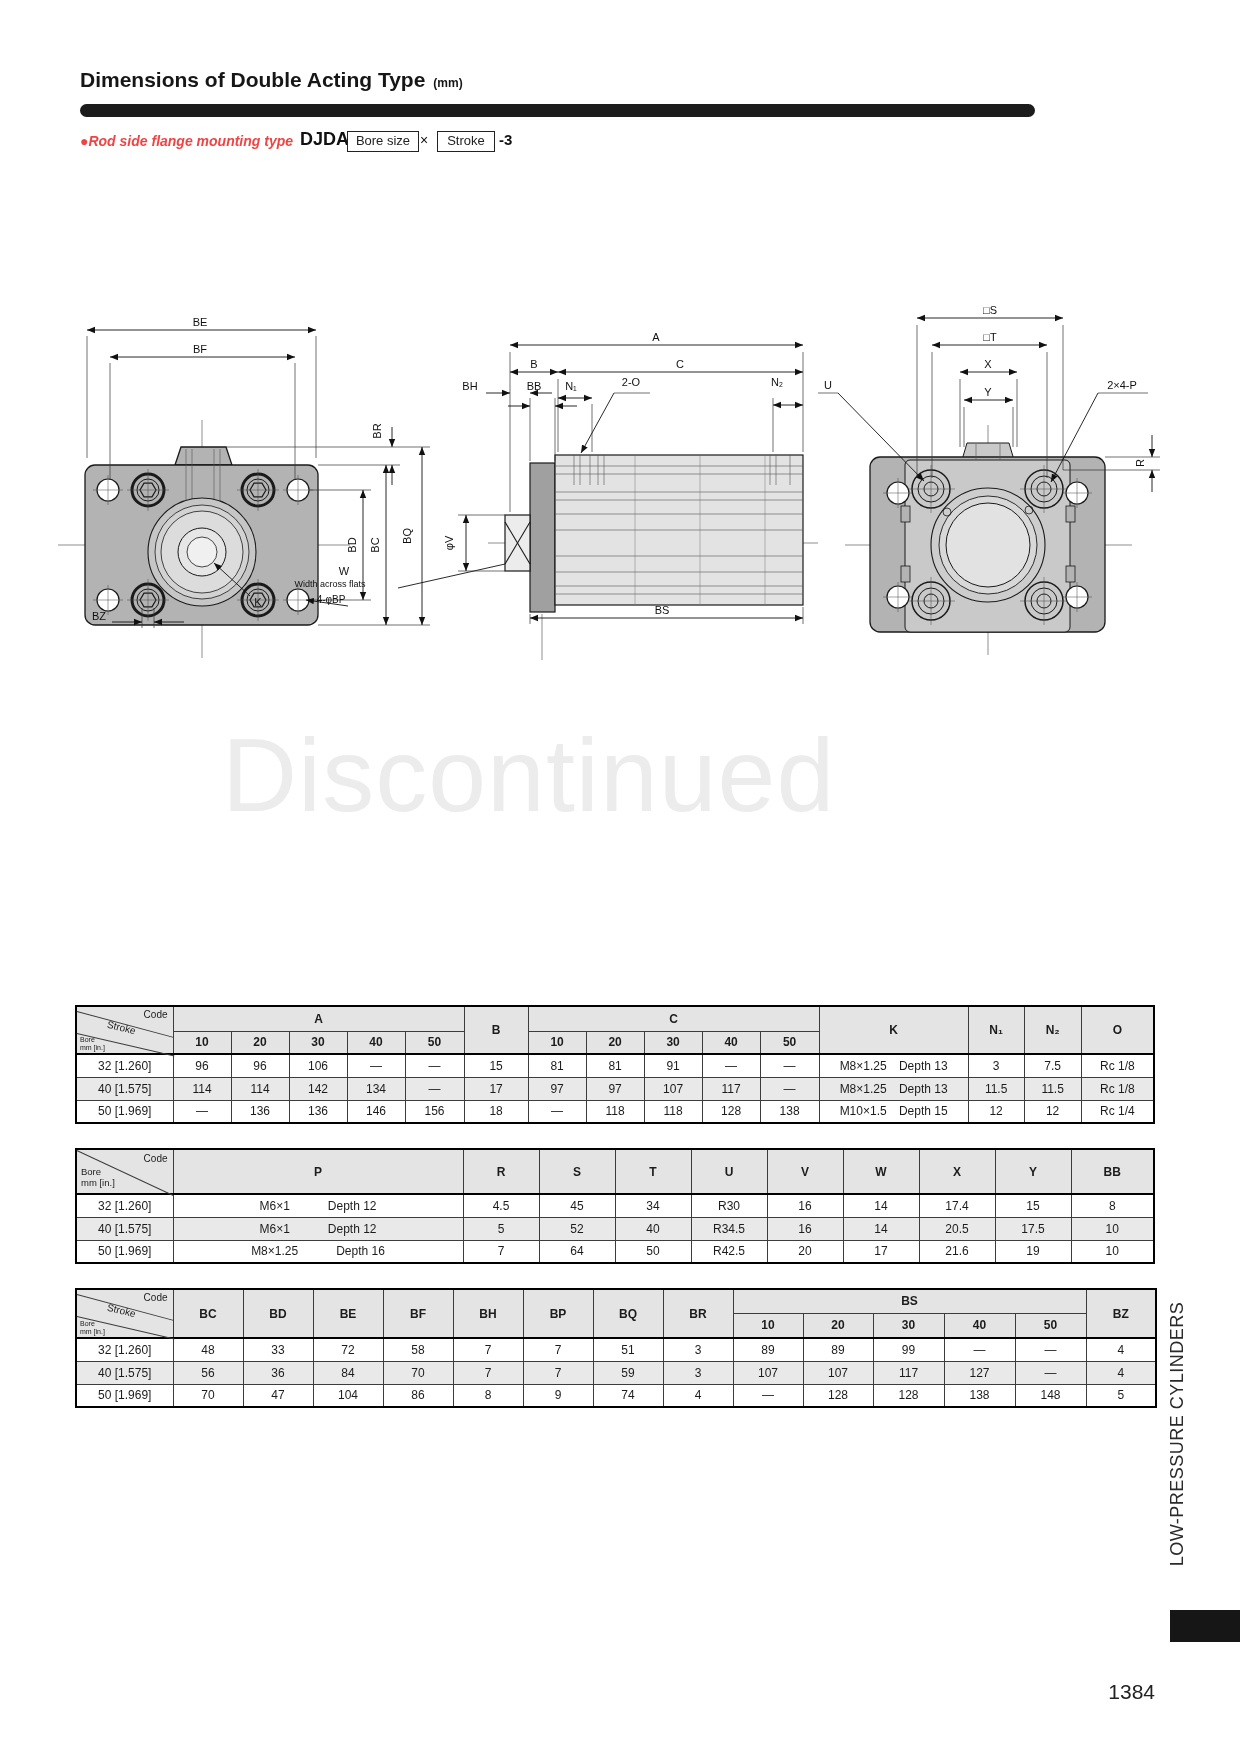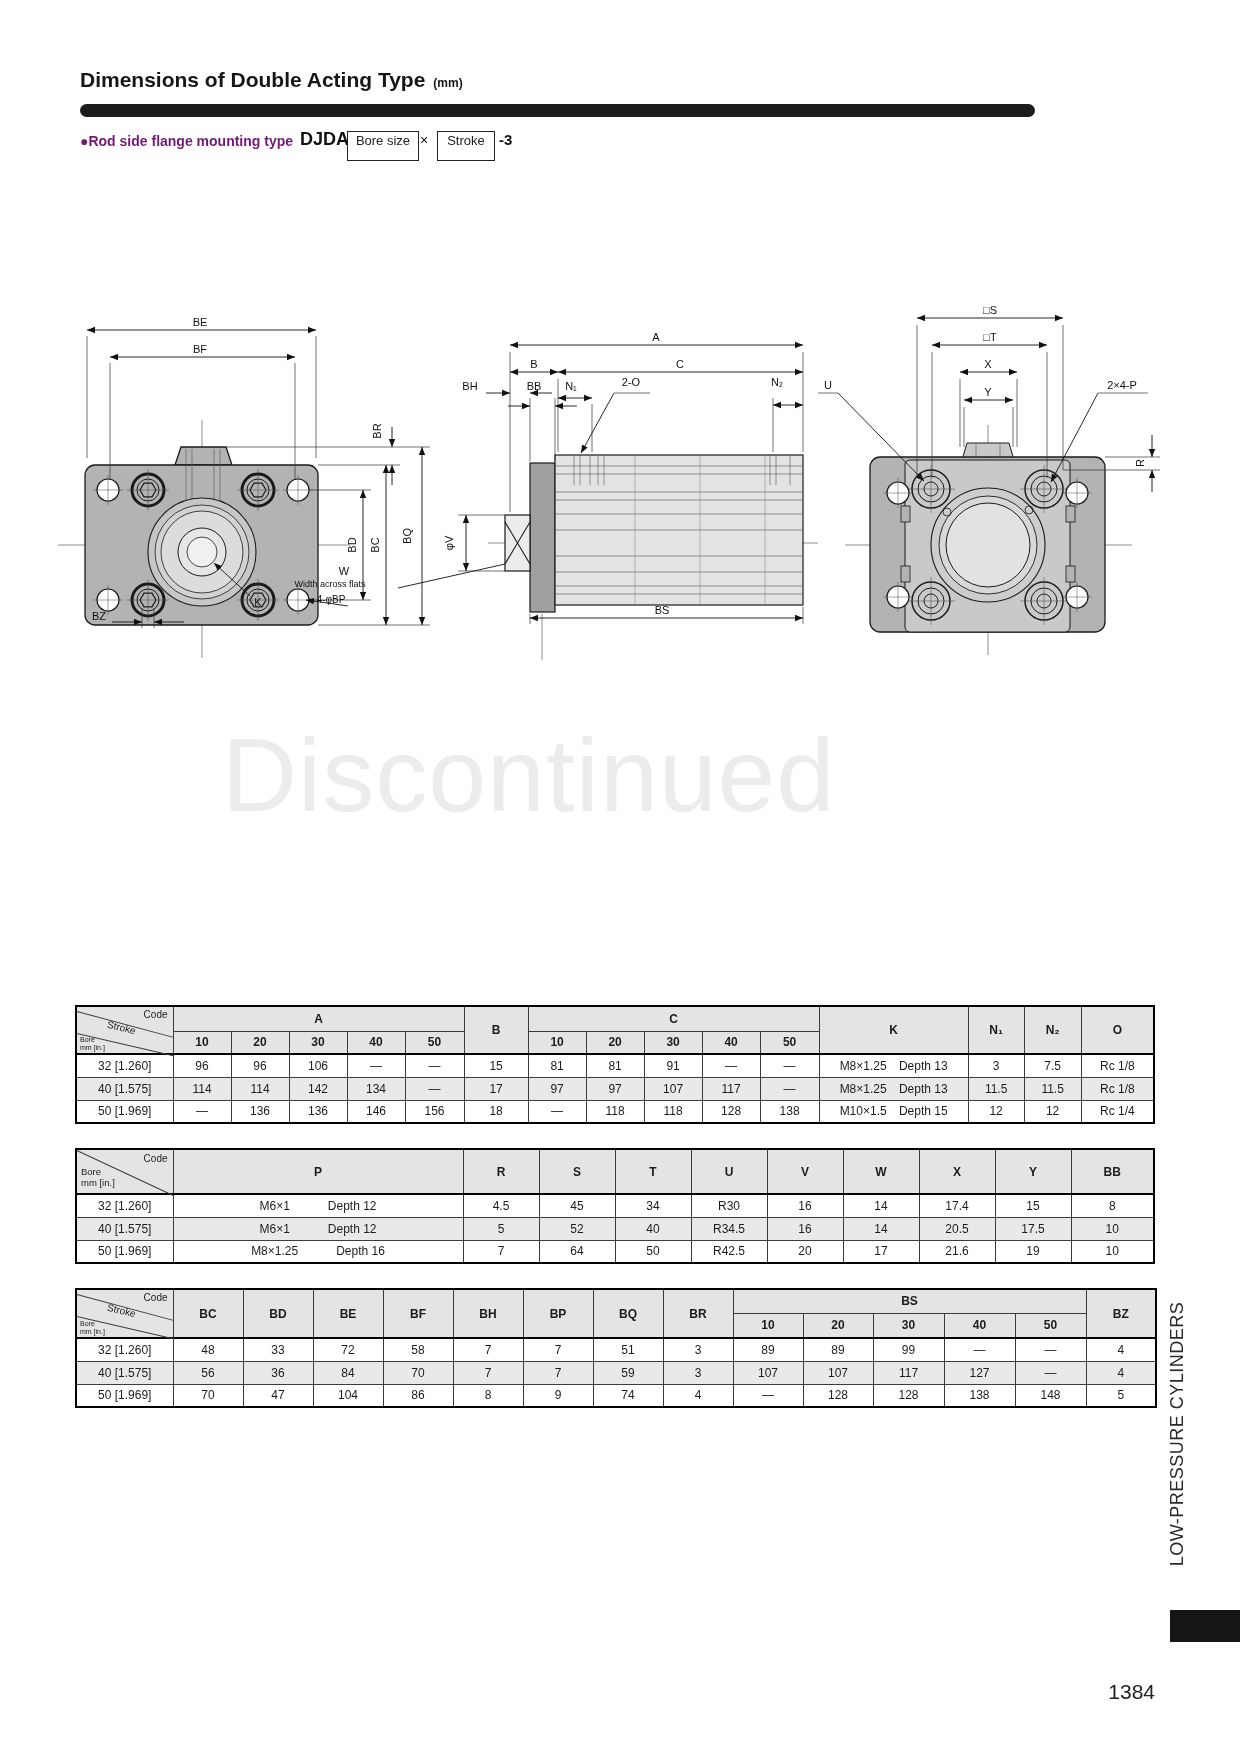--- a/index.html
+++ b/index.html
@@ -6,23 +6,23 @@
   html,body { margin:0; padding:0; }
   body {
     width:1240px; height:1752px; position:relative; background:#ffffff;
     font-family:"Liberation Sans", sans-serif; color:#111;
     overflow:hidden;
   }
   
   .title { position:absolute; left:80px; top:68px; font-size:21px; font-weight:bold; color:#161616; }
   .title-unit { font-size:12px; font-weight:bold; margin-left:8px; }
   .title-bar { position:absolute; left:80px; top:104px; width:955px; height:13px; background:#1c1c1c; border-radius:7px; }
-  .sub-label { position:absolute; left:80px; top:133px; font-size:14px; font-weight:bold; color:#701a75; }
+  .sub-label { position:absolute; left:80px; top:133px; font-size:14px; font-weight:bold; color:#ef4444;font-style:italic; }
   .sub-model { position:absolute; left:300px; top:129px; font-size:18px; font-weight:bold; }
-  .sub-box { position:absolute; top:131px; height:30px; line-height:18px; border:1.5px solid #222; font-size:13px; text-align:center; color:#222; background:#fff; }
+  .sub-box { position:absolute; top:131px; height:21px; line-height:18px; border:1.5px solid #222; font-size:13px; text-align:center; color:#222; background:#fff; }
   .sub-times { position:absolute; left:420px; top:132px; font-size:14px; }
   .sub-suffix { position:absolute; left:499px; top:131px; font-size:15px; font-weight:bold; }
   
   .watermark { position:absolute; left:222px; top:716px; font-size:104px; color:#ececec; letter-spacing:1px; white-space:nowrap; }
   
   .lbl { position:absolute; transform:translate(-50%,-50%); font-size:11px; color:#111; white-space:nowrap; background:transparent; }
   .lbl.rot { transform:translate(-50%,-50%) rotate(-90deg); }
   .lbl.f9 { font-size:9px; }
   .lbl.f10 { font-size:10px; }
   

